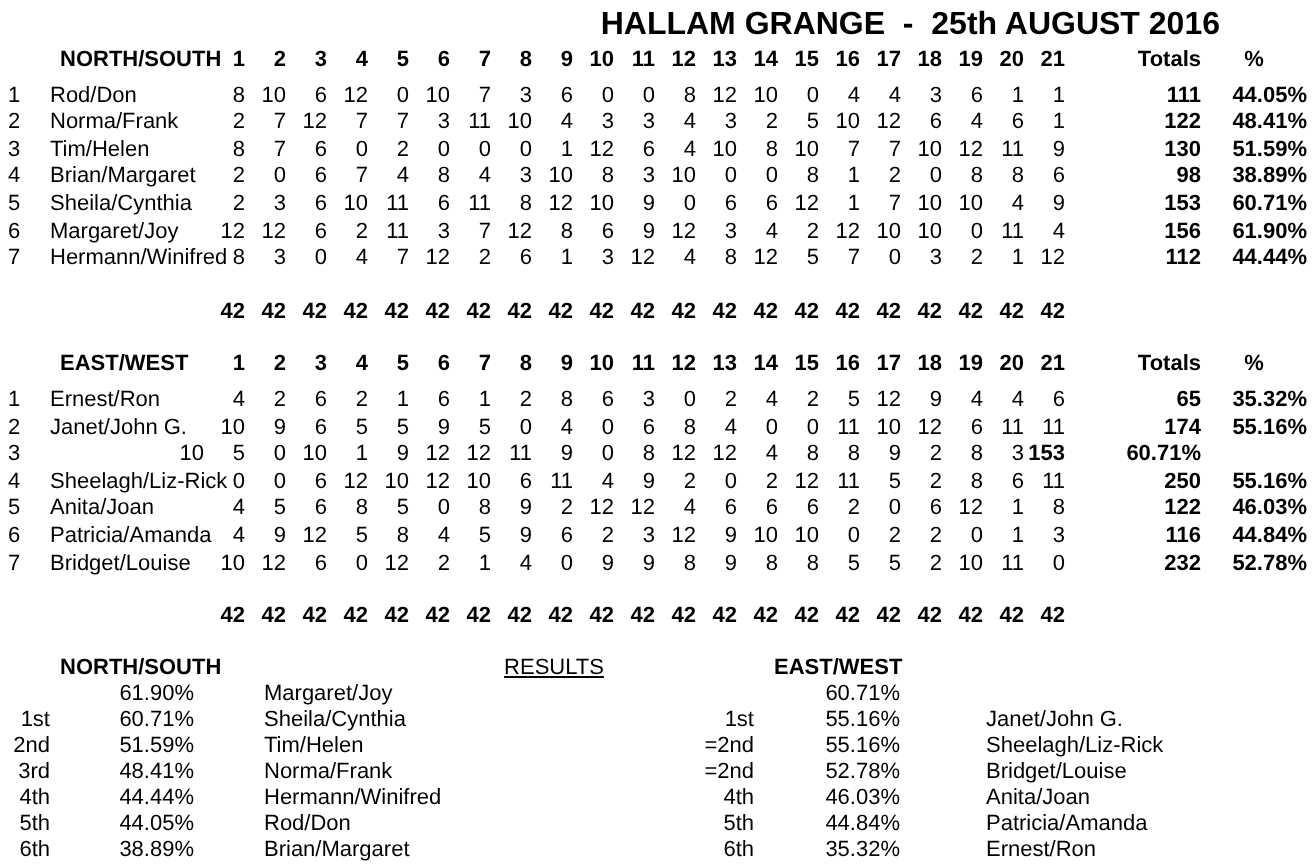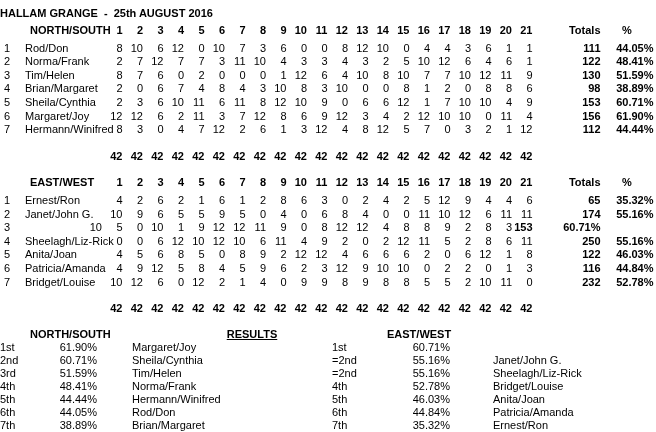--- a/index.html
+++ b/index.html
@@ -4,48 +4,48 @@
 <style>
   html,body{margin:0;padding:0;}
   body{
     width:656px;height:432px;overflow:hidden;
     background:#ffffff;color:#000000;
     font-family:"Liberation Sans", sans-serif;
     font-size:11px;
   }
   .b{font-weight:bold;}
   .title{
-    width:576px;text-align:left;padding-top:6px;
-    font-size:11px;font-weight:bold;white-space:pre;line-height:14px;
+    width:576px;text-align:right;padding-top:6px;
+    font-size:16px;font-weight:bold;white-space:pre;line-height:14px;padding-left:34px;
   }
   
   .srow{
     display:grid;
     grid-template-columns:16px 86px repeat(21,20.5px) 68px 53px;
     line-height:13.6px;height:13.6px;white-space:nowrap;
   }
   .srow .c{text-align:right;}
   .srow .rownum{text-align:left;padding-left:4px;}
   .srow .name{text-align:left;padding-left:9px;}
   .srow .seclabel{text-align:left;padding-left:14px;font-weight:bold;}
   .srow .pcthead{text-align:center;}
   .hdr{margin-top:4px;margin-bottom:4px;}
   .totrow{margin-top:13px;}
   .sect{margin-top:13px;}
   
   .res-headers{position:relative;height:13px;margin-top:12px;line-height:13px;}
   .res-headers .ns{position:absolute;left:30px;font-weight:bold;}
-  .res-headers .heading{position:absolute;left:252px;transform:translateX(-50%);font-weight:bold;text-decoration:underline;}
+  .res-headers .heading{position:absolute;left:277px;transform:translateX(-50%);font-weight:normal;text-decoration:underline;}
   .res-headers .ew{position:absolute;left:387px;font-weight:bold;}
   .rrow{
     display:grid;
     grid-template-columns:25px 72px 35px 200px 45px 73px 43px 1fr;
     line-height:13px;height:13px;white-space:nowrap;
   }
-  .rrow .rank{text-align:left;}
+  .rrow .rank{text-align:right;margin-top:13px;}
   .rrow .pct{text-align:right;}
   .rrow .pname{text-align:left;}
 </style>
 </head>
 <body>
 
 <div class="page">
 
   <div class="title">HALLAM GRANGE  -  25th AUGUST 2016</div>
 

